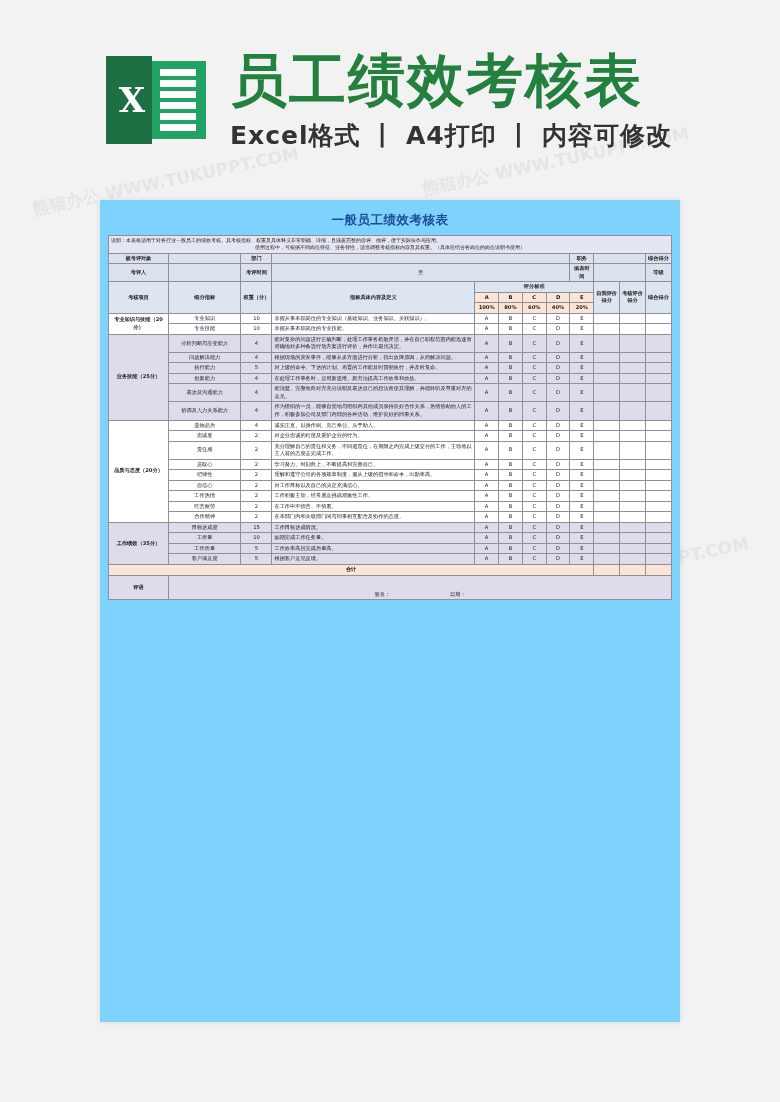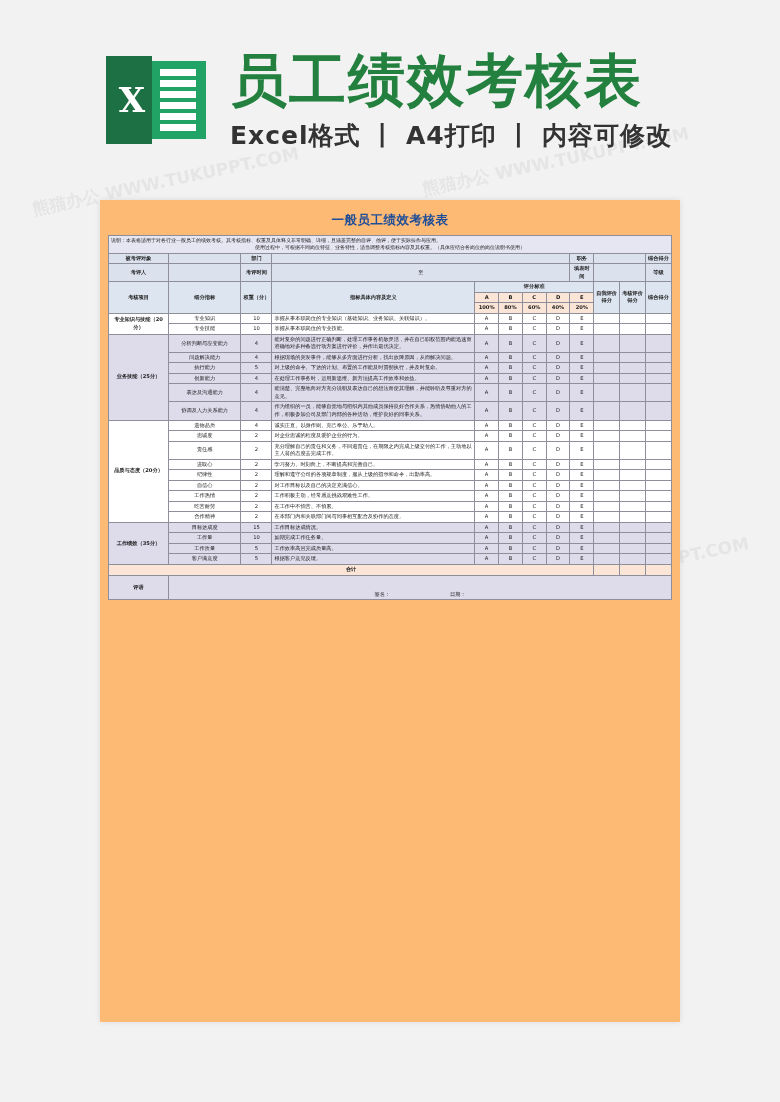--- a/index.html
+++ b/index.html
@@ -68,21 +68,21 @@
     font-weight: bold;
     color: #333;
     letter-spacing: 1px;
   }
 
   
   .sheet {
     position: absolute;
     left: 100px; top: 200px;
     width: 580px; height: 822px;
-    background: #fdba74;
+    background: #7dd3fc;
     box-shadow: 0 0 6px rgba(0,0,0,0.10);
     padding: 6px 8px 0 8px;
   }
 
   .doc-title {
     text-align: center;
     color: #1f4e99;
     font-weight: bold;
     font-size: 12.5px;
     letter-spacing: .5px;

